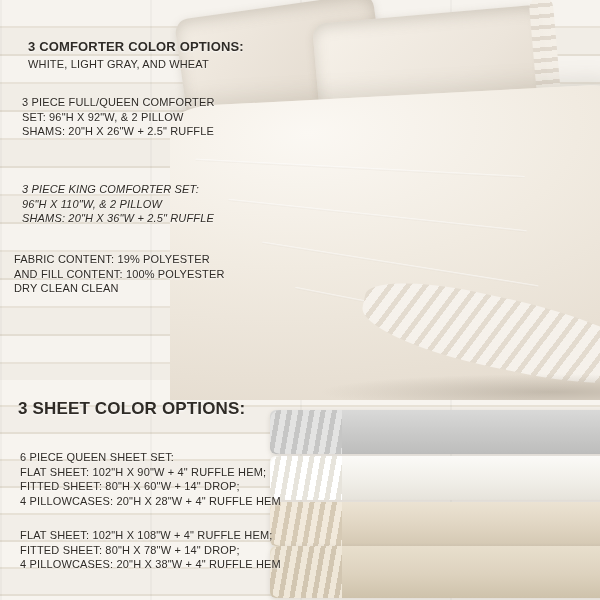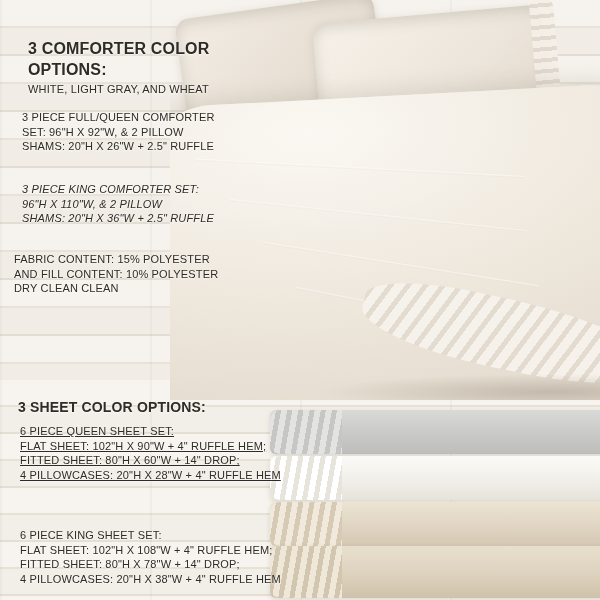--- a/index.html
+++ b/index.html
@@ -191,36 +191,36 @@
   
   .txt {
     position: absolute;
     color: #2f2b26;
     line-height: 1.32;
     letter-spacing: .01em;
     text-shadow: 0 1px 2px rgba(255,255,255,.85);
   }
   .txt .hd {
     font-weight: bold;
-    font-size: 16px;
+    font-size: 13px;
     display: block;
     margin-bottom: 2px;
   }
   .txt .ln {
     display: block;
     font-size: 11px;
   }
   .block-1 { left: 28px; top: 38px;  width: 260px; }
-  .block-2 { left: 22px; top: 110px; width: 255px; }
+  .block-2 { left: 22px; top: 95px; width: 255px; }
   .block-3 { left: 22px; top: 182px; width: 245px; font-style: italic; }
   .block-4 { left: 14px; top: 252px; width: 250px; }
   .block-5 { left: 18px; top: 398px; width: 255px; }
-  .block-6 { left: 20px; top: 424px; width: 300px; text-decoration: underline; }
+  .block-6 { left: 20px; top: 450px; width: 300px; }
   .block-7 { left: 20px; top: 528px; width: 310px; }
-  .block-5 .hd { font-size: 14px; }
+  .block-5 .hd { font-size: 17px; }
 </style>
 </head>
 <body>
 
 <div id="page">
 
   <div class="bg-top"></div>
   <div class="bg-bottom"></div>
   <div class="planks-v"></div>
 
@@ -268,36 +268,35 @@
     <span class="ln">SHAMS: 20"H X 26"W + 2.5" RUFFLE</span>
   </div>
 
   <div class="txt block-3">
     <span class="ln">3 PIECE KING COMFORTER SET:</span>
     <span class="ln">96"H X 110"W, &amp; 2 PILLOW</span>
     <span class="ln">SHAMS: 20"H X 36"W + 2.5" RUFFLE</span>
   </div>
 
   <div class="txt block-4">
-    <span class="ln">FABRIC CONTENT: 15% POLYESTER</span>
-    <span class="ln">AND FILL CONTENT: 10% POLYESTER</span>
+    <span class="ln">FABRIC CONTENT: 19% POLYESTER</span>
+    <span class="ln">AND FILL CONTENT: 100% POLYESTER</span>
     <span class="ln">DRY CLEAN CLEAN</span>
   </div>
 
   <div class="txt block-5">
     <span class="hd">3 SHEET COLOR OPTIONS:</span>
   </div>
 
   <div class="txt block-6">
     <span class="ln">6 PIECE QUEEN SHEET SET:</span>
     <span class="ln">FLAT SHEET: 102"H X 90"W + 4" RUFFLE HEM;</span>
     <span class="ln">FITTED SHEET: 80"H X 60"W + 14" DROP;</span>
     <span class="ln">4 PILLOWCASES: 20"H X 28"W + 4" RUFFLE HEM</span>
   </div>
 
   <div class="txt block-7">
-    <span class="ln">6 PIECE KING SHEET SET:</span>
     <span class="ln">FLAT SHEET: 102"H X 108"W + 4" RUFFLE HEM;</span>
     <span class="ln">FITTED SHEET: 80"H X 78"W + 14" DROP;</span>
     <span class="ln">4 PILLOWCASES: 20"H X 38"W + 4" RUFFLE HEM</span>
   </div>
 
 </div>
 
 </body></html>

